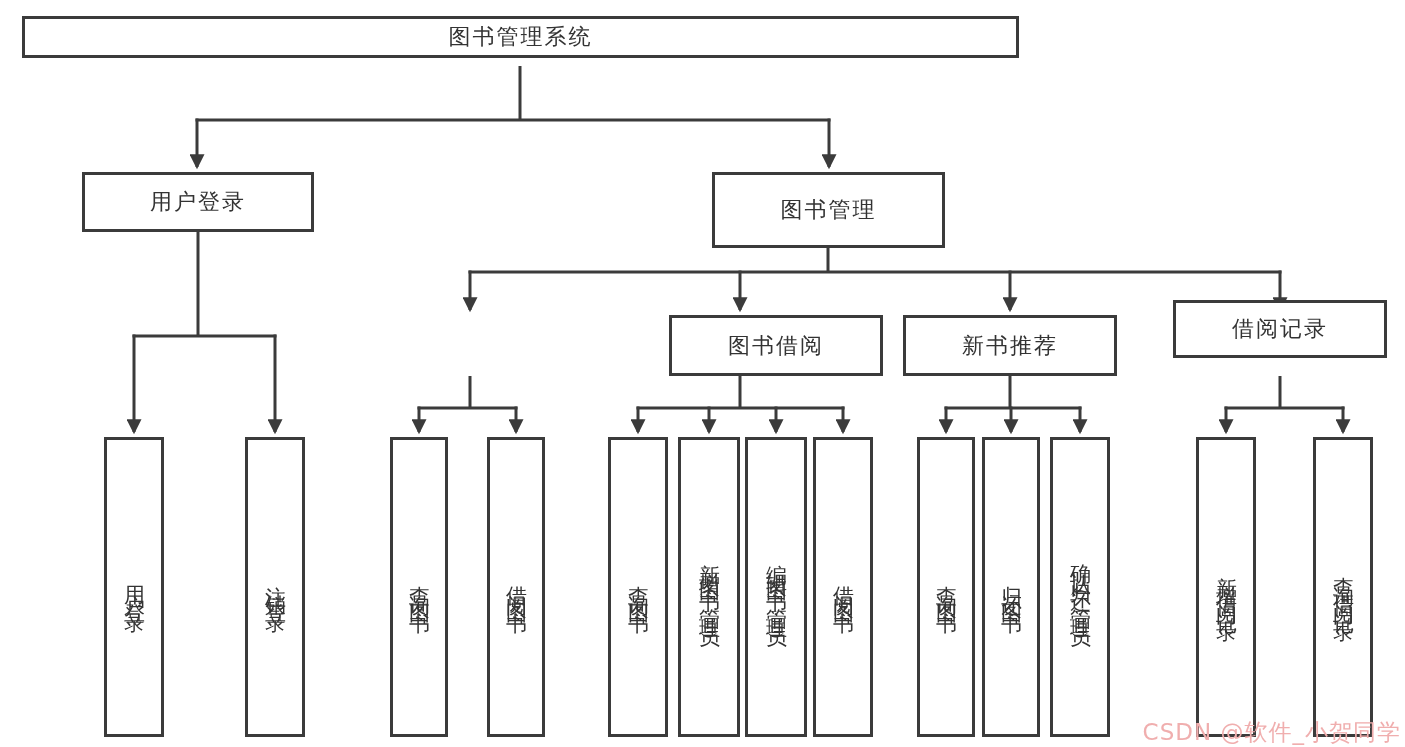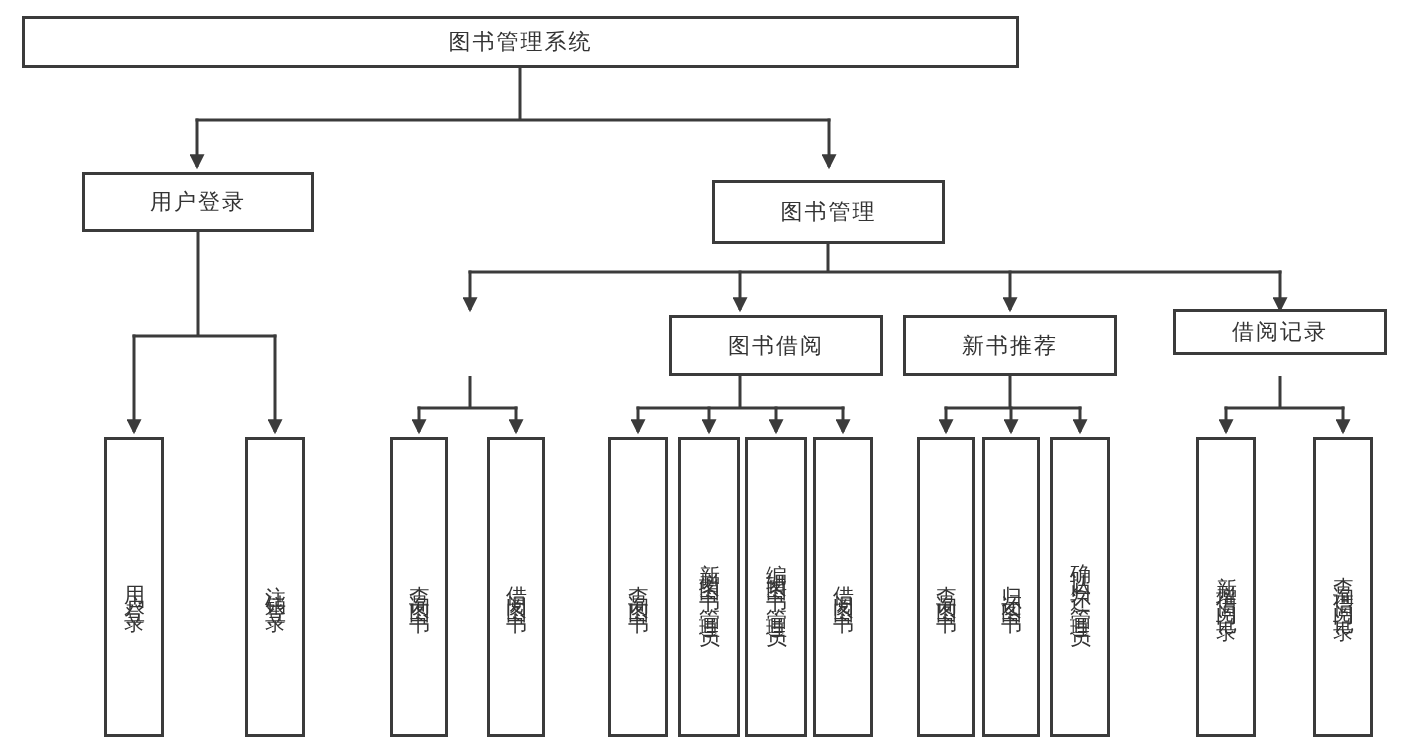--- a/index.html
+++ b/index.html
@@ -100,41 +100,42 @@
       <line x1="1011" y1="406.5" x2="1011" y2="432" marker-end="url(#arw)"></line>
       <line x1="1080" y1="406.5" x2="1080" y2="432" marker-end="url(#arw)"></line>
 
       <line x1="1280" y1="376" x2="1280" y2="408"></line>
       <line x1="1224.5" y1="408" x2="1344.5" y2="408"></line>
       <line x1="1226" y1="406.5" x2="1226" y2="432" marker-end="url(#arw)"></line>
       <line x1="1343" y1="406.5" x2="1343" y2="432" marker-end="url(#arw)"></line>
     </g>
   </svg>
 
-  <div class="node h-node" style="left:22px; top:16px; width:997px; height:52px">图书管理系统</div>
+  <div class="node h-node" style="left:22px; top:16px; width:997px; height:42px">图书管理系统</div>
 
   <div class="node h-node" style="left:82px; top:172px; width:232px; height:60px">用户登录</div>
-  <div class="node h-node" style="left:712px; top:180px; width:233px; height:64px">图书管理</div>
+  <div class="node h-node" style="left:712px; top:172px; width:233px; height:76px">图书管理</div>
 
   <div class="node h-node" style="left:669px; top:315px; width:214px; height:61px">图书借阅</div>
   <div class="node h-node" style="left:903px; top:315px; width:214px; height:61px">新书推荐</div>
-  <div class="node h-node" style="left:1173px; top:309px; width:214px; height:46px">借阅记录</div>
+  <div class="node h-node" style="left:1173px; top:300px; width:214px; height:58px">借阅记录</div>
 
   <div class="node v-node" style="left:104px; top:437px; width:60px; height:300px">用户登录</div>
   <div class="node v-node" style="left:245px; top:437px; width:60px; height:300px">注销登录</div>
 
   <div class="node v-node" style="left:390px; top:437px; width:58px; height:300px">查询图书</div>
   <div class="node v-node" style="left:487px; top:437px; width:58px; height:300px">借阅图书</div>
 
   <div class="node v-node" style="left:608px; top:437px; width:60px; height:300px">查询图书</div>
   <div class="node v-node" style="left:678px; top:437px; width:62px; height:300px">新增图书（管理员）</div>
   <div class="node v-node" style="left:745px; top:437px; width:62px; height:300px">编辑图书（管理员）</div>
   <div class="node v-node" style="left:813px; top:437px; width:60px; height:300px">借阅图书</div>
 
   <div class="node v-node" style="left:917px; top:437px; width:58px; height:300px">查询图书</div>
   <div class="node v-node" style="left:982px; top:437px; width:58px; height:300px">归还图书</div>
   <div class="node v-node" style="left:1050px; top:437px; width:60px; height:300px">确认归还（管理员）</div>
 
   <div class="node v-node" style="left:1196px; top:437px; width:60px; height:300px">新增借阅记录</div>
   <div class="node v-node" style="left:1313px; top:437px; width:60px; height:300px">查询借阅记录</div>
 
+  <div class="watermark">CSDN @软件_小贺同学</div>
 
 </div>
 
 </body></html>

